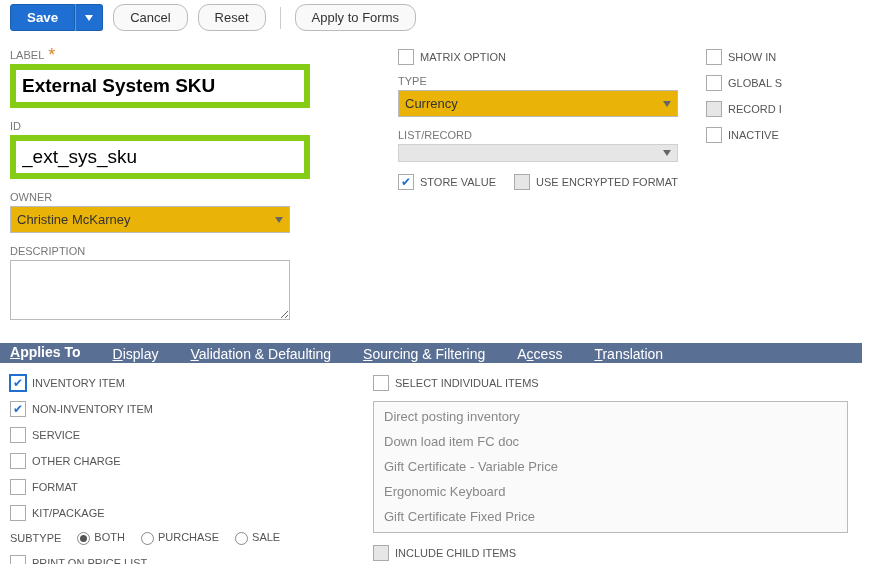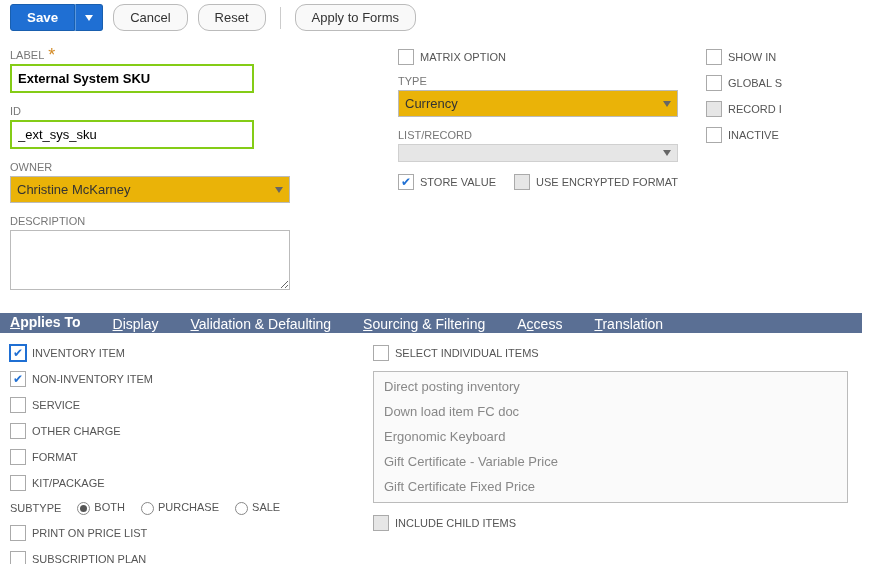--- a/index.html
+++ b/index.html
@@ -70,24 +70,24 @@
     display: flex;
     align-items: center;
   }
   .asterisk {
     color: #d38a25;
     font-size: 18px;
     line-height: 8px;
     margin-left: 4px;
   }
   .text-input {
-    width: 244px;
-    border: 2px solid #84cc16;
+    width: 300px;
+    border: 6px solid #84cc16;
     padding: 5px 6px;
-    font-size: 13px;
+    font-size: 19px;
   }
   .text-input.bold { font-weight: bold; }
   .field { margin-bottom: 12px; }
   .select-sim {
     width: 280px;
     border: 1px solid #bbb;
     padding: 5px 6px;
     font-size: 13px;
     display: flex;
     justify-content: space-between;
@@ -352,22 +352,22 @@
   </div>
 
   <div class="lower-right">
     <div class="check-group">
       <span class="checkbox"></span>
       <span class="checklabel">SELECT INDIVIDUAL ITEMS</span>
     </div>
     <div class="item-list">
       <div>Direct posting inventory</div>
       <div>Down load item FC doc</div>
+      <div>Gift Certificate - Variable Price</div>
       <div>Ergonomic Keyboard</div>
-      <div>Gift Certificate - Variable Price</div>
       <div>Gift Certificate Fixed Price</div>
     </div>
     <div class="check-group" style="margin-top:12px;">
       <span class="checkbox disabled"></span>
       <span class="checklabel">INCLUDE CHILD ITEMS</span>
     </div>
   </div>
 </div>
 
 </body></html>

